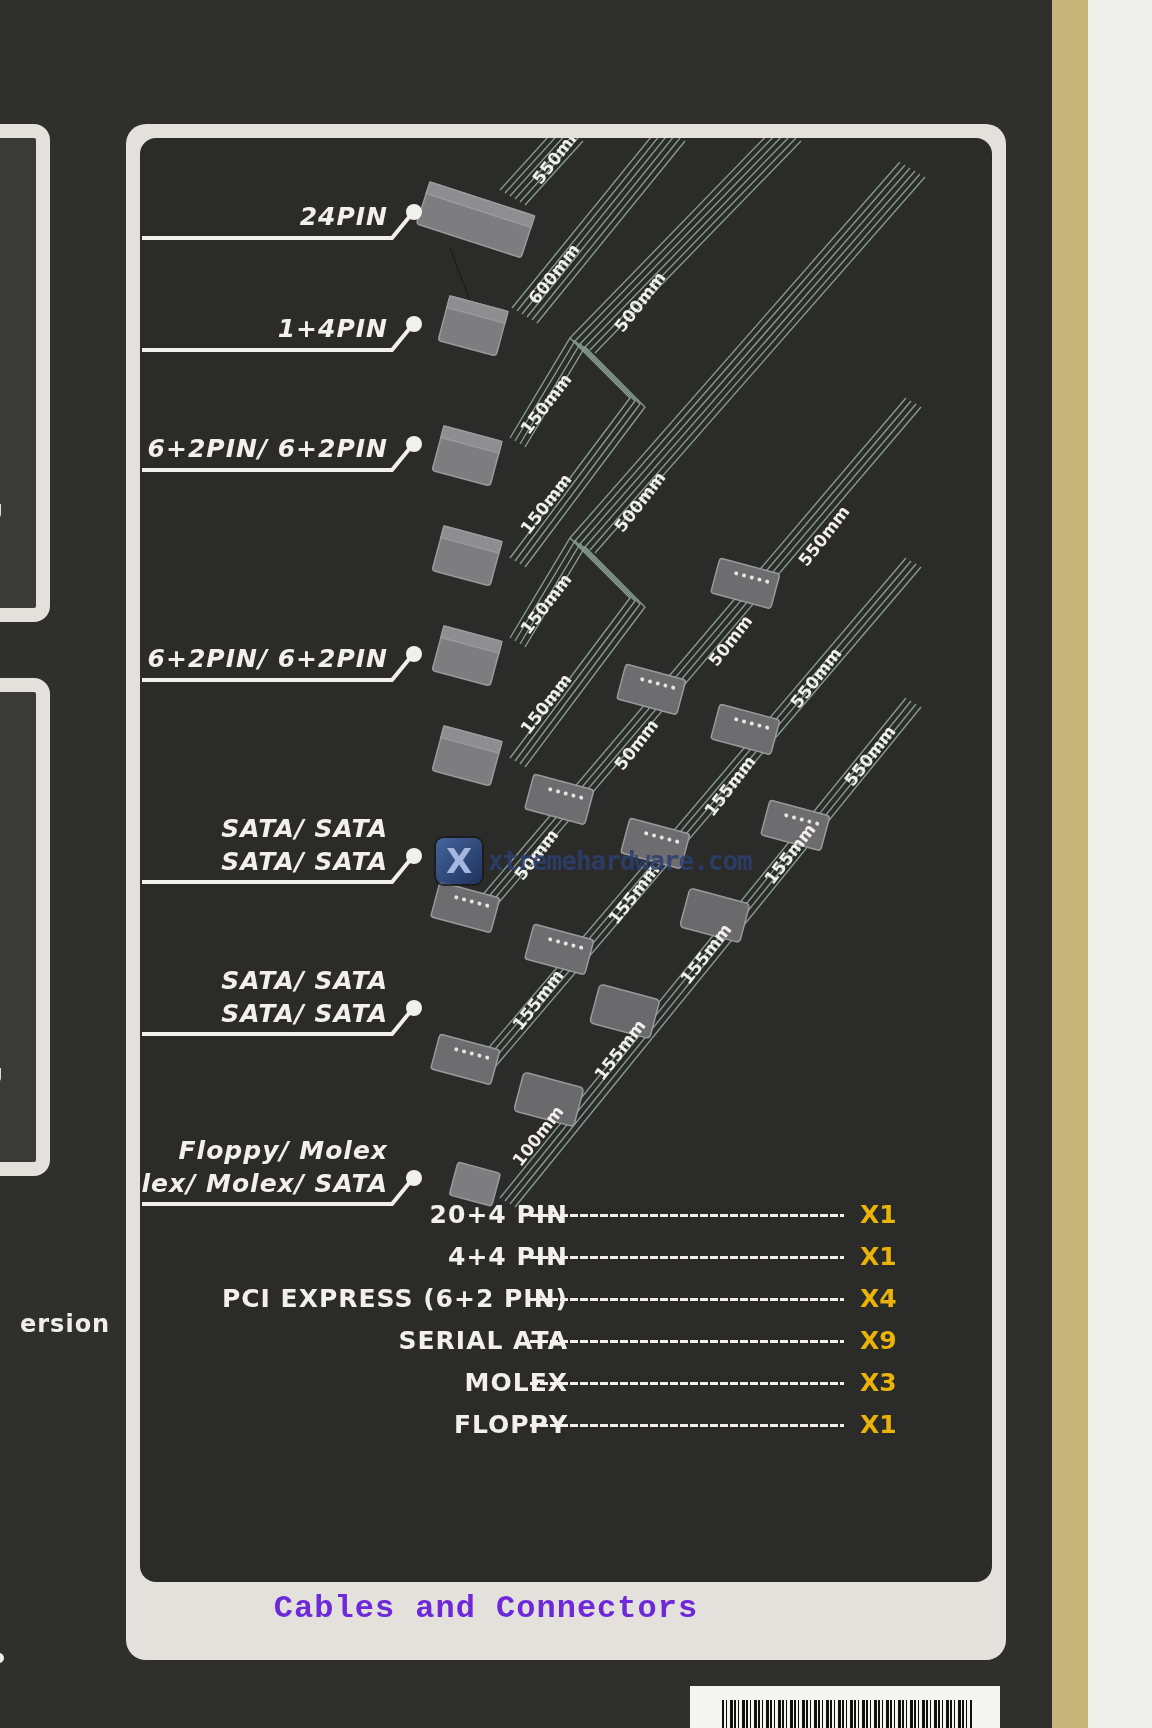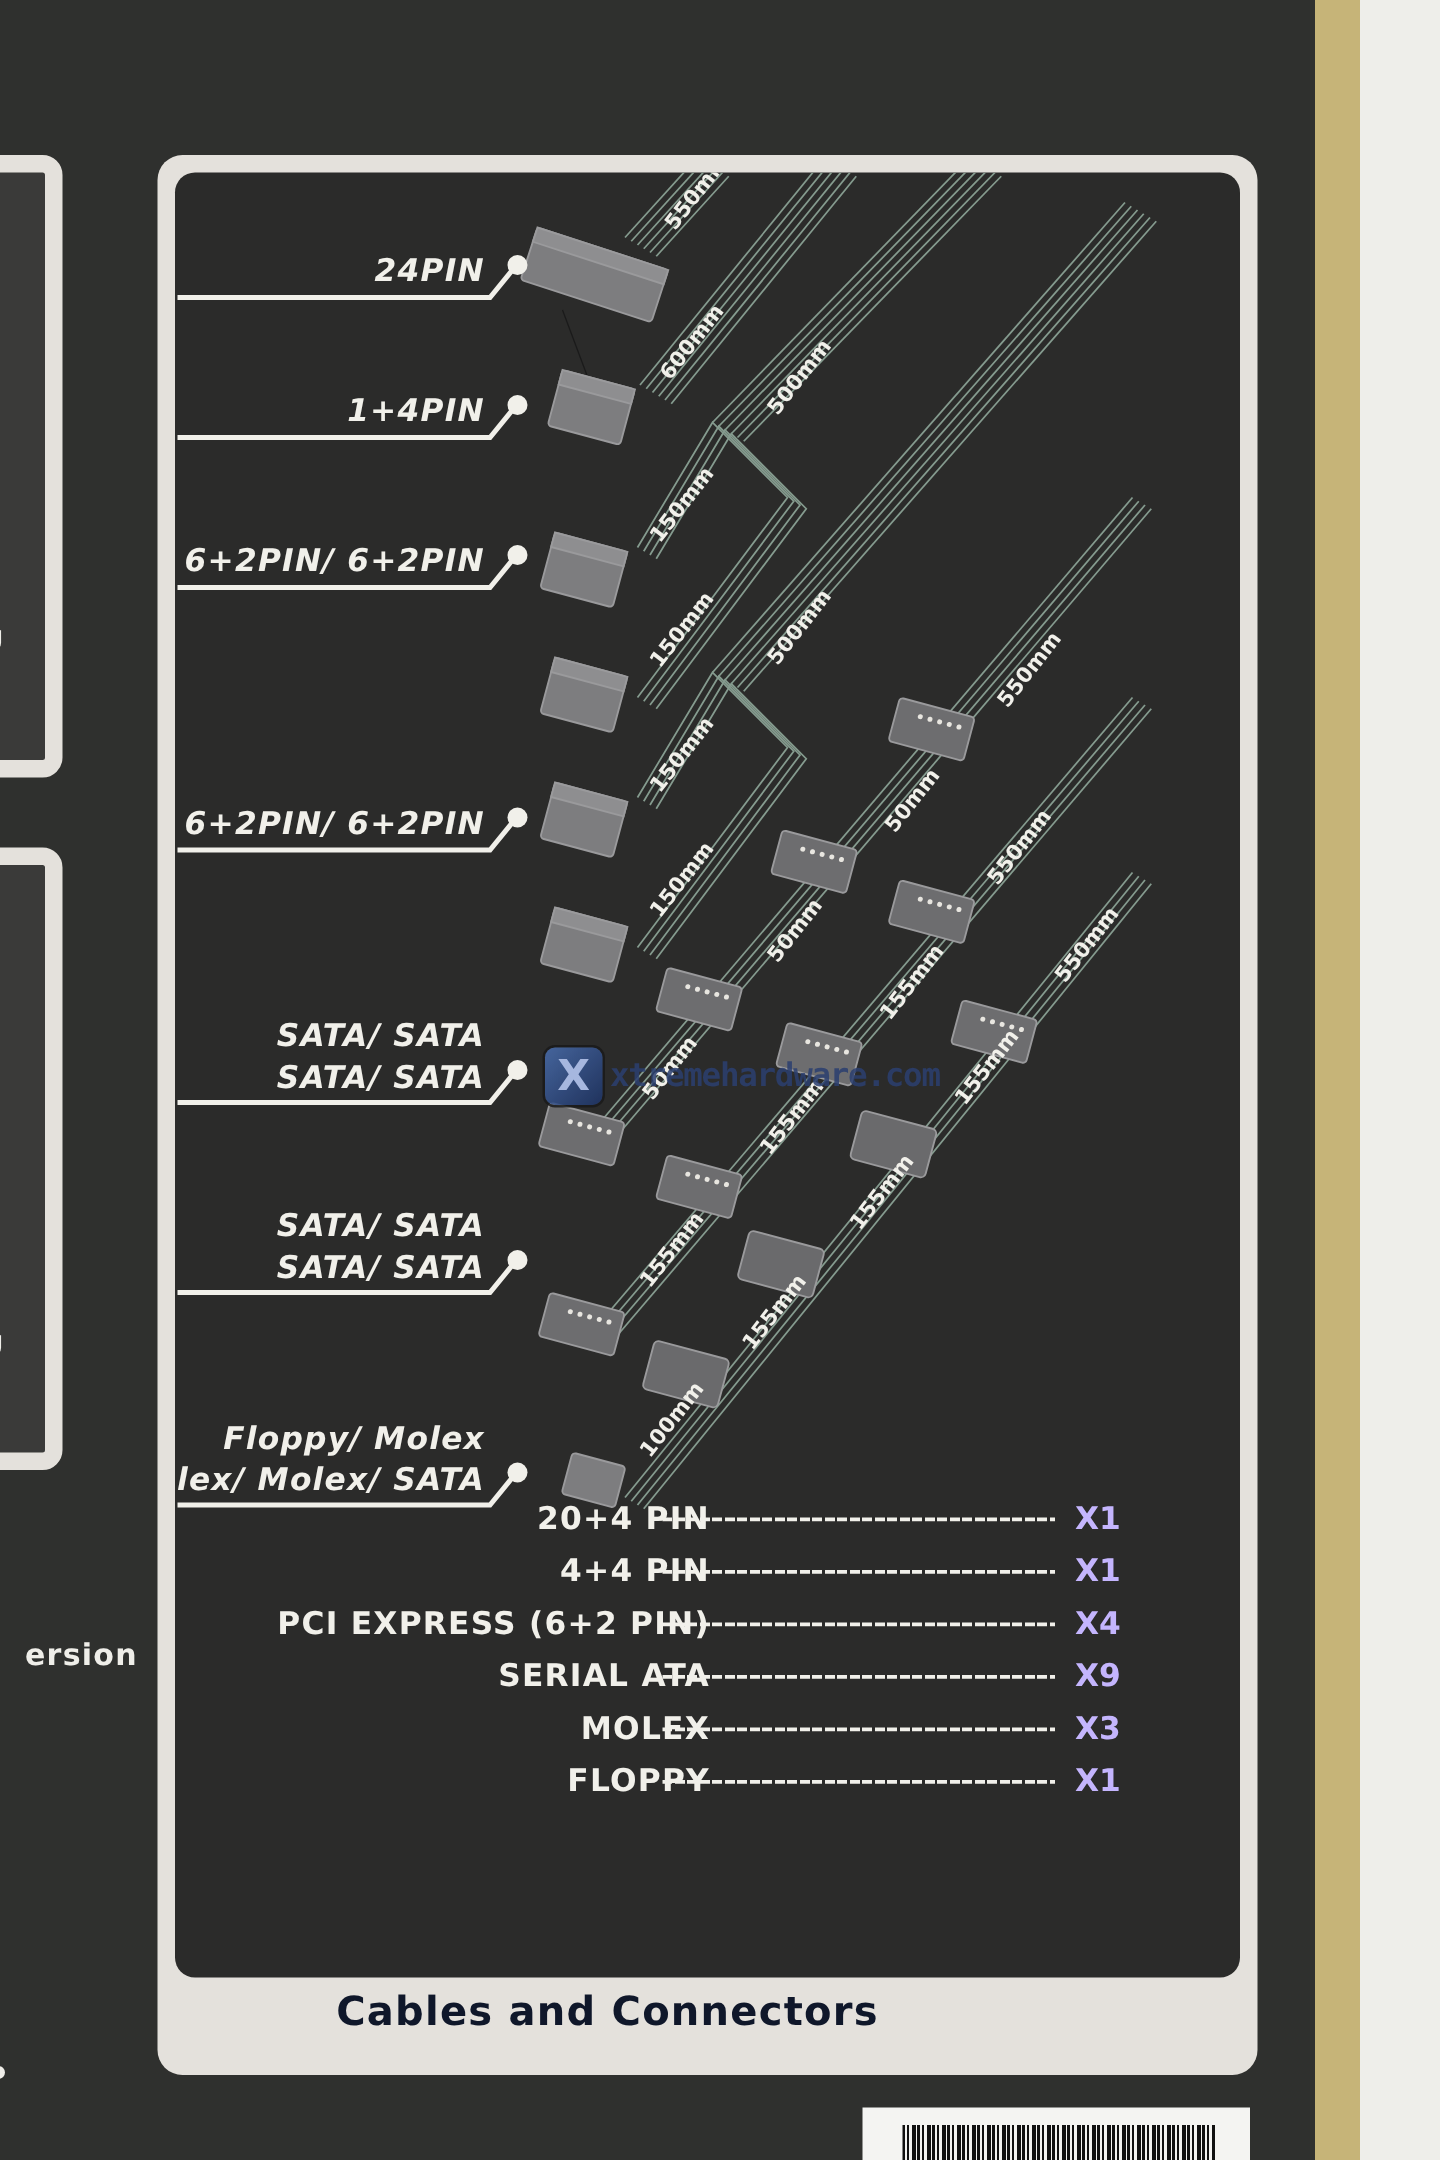--- a/index.html
+++ b/index.html
@@ -19,21 +19,21 @@
   .main-frame {
     position:absolute; left:126px; top:124px; width:880px; height:1536px;
     background:#e4e1dc; border-radius:20px;
   }
   .main-inner {
     position:absolute; left:14px; top:14px; width:852px; height:1444px;
     background:#2b2b2a; border-radius:16px; overflow:hidden;
   }
   .frame-caption {
     position:absolute; left:0; top:1466px; width:720px; text-align:center;
-    font-size:32px; font-weight:bold; color:#0f172a; letter-spacing:1px;
+    font-size:32px; font-weight:bold; color:#6d28d9; letter-spacing:1px;font-family:Liberation Mono, monospace;
   }
 
   .callout { position:absolute;font-style:italic; }
   .callout .lbl {
     position:absolute; right:42px; color:#f1f0ea; font-weight:bold;
     font-size:25px; text-align:right; line-height:33px; white-space:nowrap; letter-spacing:1px;
   }
   .callout svg { position:absolute; left:0; top:0; overflow:visible; }
 
   .diagram-svg { position:absolute; left:0; top:0; }
@@ -46,21 +46,21 @@
   .spec-row { position:absolute; left:0; width:852px; height:30px; }
   .spec-name {
     position:absolute; right:424px; top:0; color:#f1f0ea; font-weight:bold;
     font-size:25px; white-space:nowrap; letter-spacing:1px;
   }
   .spec-dash {
     position:absolute; left:390px; top:14px; width:314px; height:3px;
     background:repeating-linear-gradient(90deg,#f1f0ea 0 8px, transparent 8px 10px);
   }
   .spec-qty {
-    position:absolute; left:720px; top:0; color:#c4b5fd; font-weight:bold; font-size:25px;
+    position:absolute; left:720px; top:0; color:#eab308; font-weight:bold; font-size:25px;
   }
 
   .watermark {
     position:absolute; left:432px; top:838px; display:flex; align-items:center; opacity:0.85;
   }
   .wm-logo {
     width:46px; height:46px; border-radius:8px;
     background:linear-gradient(135deg,#4a6fb0,#1e3466);
     box-shadow:0 0 0 2px #1a1a1a;
     color:#bcd0ff; font-size:34px; font-weight:bold; text-align:center; line-height:46px;

